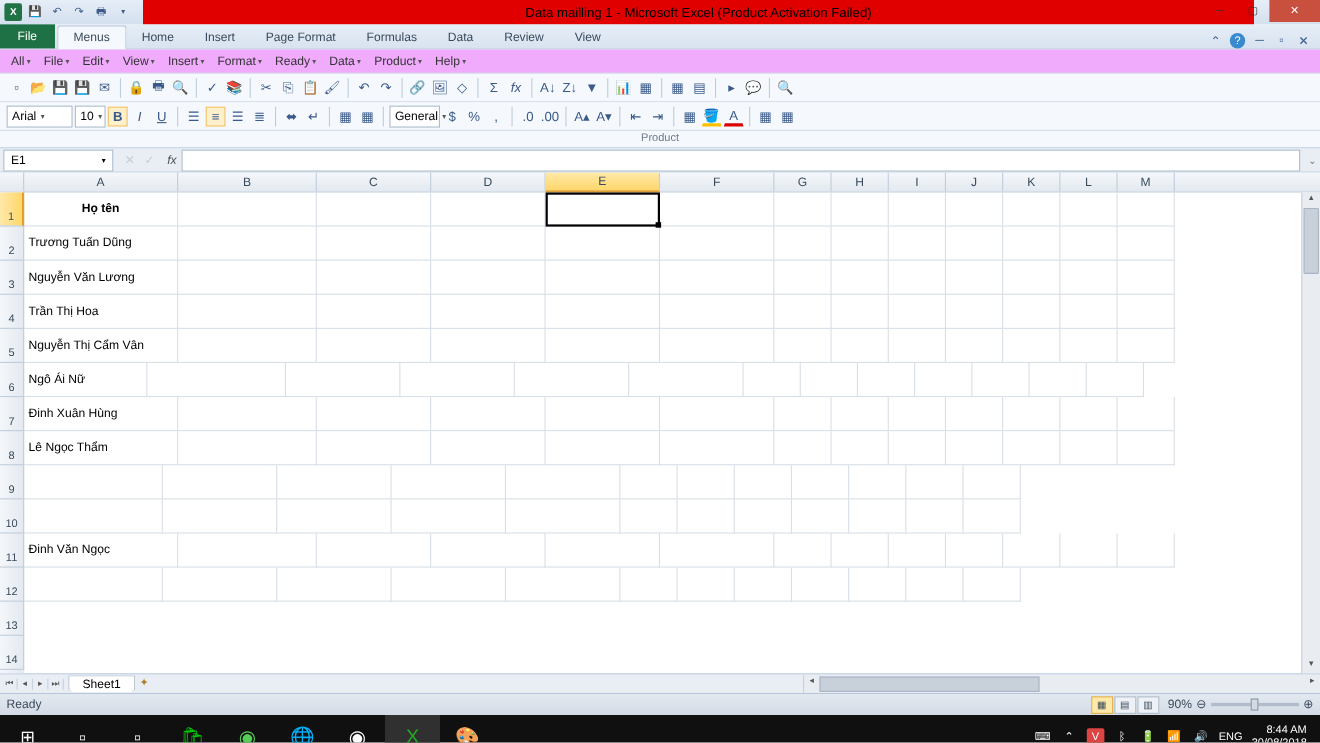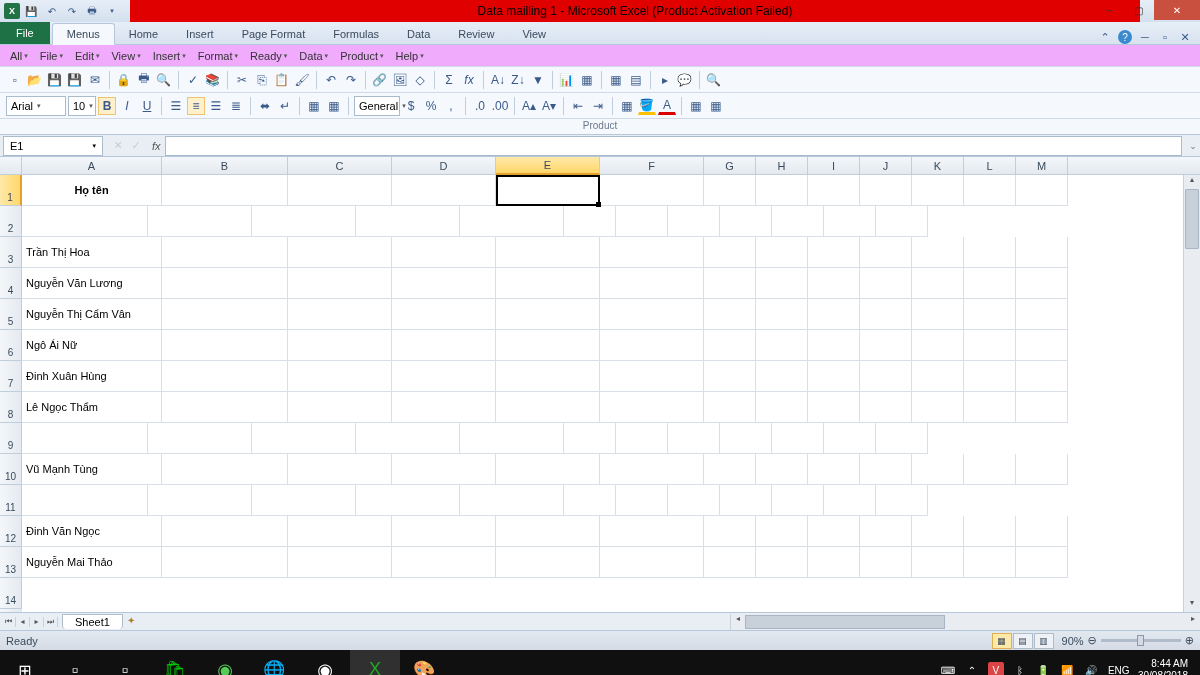--- a/index.html
+++ b/index.html
@@ -342,20 +342,36 @@
           <div class="cell" style="width: 104px;"></div>
           <div class="cell" style="width: 52px;"></div>
           <div class="cell" style="width: 52px;"></div>
           <div class="cell" style="width: 52px;"></div>
           <div class="cell" style="width: 52px;"></div>
           <div class="cell" style="width: 52px;"></div>
           <div class="cell" style="width: 52px;"></div>
           <div class="cell" style="width: 52px;"></div>
         </div>
         <div class="row">
+          <div class="cell" style="width: 140px;">Trương Tuấn Dũng</div>
+          <div class="cell" style="width: 126px;"></div>
+          <div class="cell" style="width: 104px;"></div>
+          <div class="cell" style="width: 104px;"></div>
+          <div class="cell" style="width: 104px;"></div>
+          <div class="cell" style="width: 104px;"></div>
+          <div class="cell" style="width: 52px;"></div>
+          <div class="cell" style="width: 52px;"></div>
+          <div class="cell" style="width: 52px;"></div>
+          <div class="cell" style="width: 52px;"></div>
+          <div class="cell" style="width: 52px;"></div>
+          <div class="cell" style="width: 52px;"></div>
+          <div class="cell" style="width: 52px;"></div>
+        </div>
+        <div class="row">
+          <div class="cell" style="width: 140px;">Nguyễn Văn Lương</div>
           <div class="cell" style="width: 126px;"></div>
           <div class="cell" style="width: 104px;"></div>
           <div class="cell" style="width: 104px;"></div>
           <div class="cell" style="width: 104px;"></div>
           <div class="cell" style="width: 104px;"></div>
           <div class="cell" style="width: 52px;"></div>
           <div class="cell" style="width: 52px;"></div>
           <div class="cell" style="width: 52px;"></div>
           <div class="cell" style="width: 52px;"></div>
           <div class="cell" style="width: 52px;"></div>
@@ -371,51 +387,36 @@
           <div class="cell" style="width: 104px;"></div>
           <div class="cell" style="width: 52px;"></div>
           <div class="cell" style="width: 52px;"></div>
           <div class="cell" style="width: 52px;"></div>
           <div class="cell" style="width: 52px;"></div>
           <div class="cell" style="width: 52px;"></div>
           <div class="cell" style="width: 52px;"></div>
           <div class="cell" style="width: 52px;"></div>
         </div>
         <div class="row">
-          <div class="cell" style="width: 140px;">Nguyễn Văn Lương</div>
-          <div class="cell" style="width: 126px;"></div>
-          <div class="cell" style="width: 104px;"></div>
-          <div class="cell" style="width: 104px;"></div>
-          <div class="cell" style="width: 104px;"></div>
-          <div class="cell" style="width: 104px;"></div>
-          <div class="cell" style="width: 52px;"></div>
-          <div class="cell" style="width: 52px;"></div>
-          <div class="cell" style="width: 52px;"></div>
-          <div class="cell" style="width: 52px;"></div>
-          <div class="cell" style="width: 52px;"></div>
-          <div class="cell" style="width: 52px;"></div>
-          <div class="cell" style="width: 52px;"></div>
-        </div>
-        <div class="row">
           <div class="cell" style="width: 140px;">Nguyễn Thị Cẩm Vân</div>
           <div class="cell" style="width: 126px;"></div>
           <div class="cell" style="width: 104px;"></div>
           <div class="cell" style="width: 104px;"></div>
           <div class="cell" style="width: 104px;"></div>
           <div class="cell" style="width: 104px;"></div>
           <div class="cell" style="width: 52px;"></div>
           <div class="cell" style="width: 52px;"></div>
           <div class="cell" style="width: 52px;"></div>
           <div class="cell" style="width: 52px;"></div>
           <div class="cell" style="width: 52px;"></div>
           <div class="cell" style="width: 52px;"></div>
           <div class="cell" style="width: 52px;"></div>
         </div>
         <div class="row">
-          <div class="cell" style="width: 140px;">Ngô Ái Nữ</div>
+          <div class="cell" style="width: 112px;">Ngô Ái Nữ</div>
           <div class="cell" style="width: 126px;"></div>
           <div class="cell" style="width: 104px;"></div>
           <div class="cell" style="width: 104px;"></div>
           <div class="cell" style="width: 104px;"></div>
           <div class="cell" style="width: 104px;"></div>
           <div class="cell" style="width: 52px;"></div>
           <div class="cell" style="width: 52px;"></div>
           <div class="cell" style="width: 52px;"></div>
           <div class="cell" style="width: 52px;"></div>
           <div class="cell" style="width: 52px;"></div>
@@ -460,35 +461,20 @@
           <div class="cell" style="width: 104px;"></div>
           <div class="cell" style="width: 52px;"></div>
           <div class="cell" style="width: 52px;"></div>
           <div class="cell" style="width: 52px;"></div>
           <div class="cell" style="width: 52px;"></div>
           <div class="cell" style="width: 52px;"></div>
           <div class="cell" style="width: 52px;"></div>
           <div class="cell" style="width: 52px;"></div>
         </div>
         <div class="row">
-          <div class="cell" style="width: 140px;">Vũ Mạnh Tùng</div>
-          <div class="cell" style="width: 126px;"></div>
-          <div class="cell" style="width: 104px;"></div>
-          <div class="cell" style="width: 104px;"></div>
-          <div class="cell" style="width: 104px;"></div>
-          <div class="cell" style="width: 104px;"></div>
-          <div class="cell" style="width: 52px;"></div>
-          <div class="cell" style="width: 52px;"></div>
-          <div class="cell" style="width: 52px;"></div>
-          <div class="cell" style="width: 52px;"></div>
-          <div class="cell" style="width: 52px;"></div>
-          <div class="cell" style="width: 52px;"></div>
-          <div class="cell" style="width: 52px;"></div>
-        </div>
-        <div class="row">
           <div class="cell" style="width: 126px;"></div>
           <div class="cell" style="width: 104px;"></div>
           <div class="cell" style="width: 104px;"></div>
           <div class="cell" style="width: 104px;"></div>
           <div class="cell" style="width: 104px;"></div>
           <div class="cell" style="width: 52px;"></div>
           <div class="cell" style="width: 52px;"></div>
           <div class="cell" style="width: 52px;"></div>
           <div class="cell" style="width: 52px;"></div>
           <div class="cell" style="width: 52px;"></div>
@@ -504,21 +490,20 @@
           <div class="cell" style="width: 104px;"></div>
           <div class="cell" style="width: 52px;"></div>
           <div class="cell" style="width: 52px;"></div>
           <div class="cell" style="width: 52px;"></div>
           <div class="cell" style="width: 52px;"></div>
           <div class="cell" style="width: 52px;"></div>
           <div class="cell" style="width: 52px;"></div>
           <div class="cell" style="width: 52px;"></div>
         </div>
         <div class="row">
-          <div class="cell" style="width: 140px;">Nguyễn Mai Thảo</div>
           <div class="cell" style="width: 126px;"></div>
           <div class="cell" style="width: 104px;"></div>
           <div class="cell" style="width: 104px;"></div>
           <div class="cell" style="width: 104px;"></div>
           <div class="cell" style="width: 104px;"></div>
           <div class="cell" style="width: 52px;"></div>
           <div class="cell" style="width: 52px;"></div>
           <div class="cell" style="width: 52px;"></div>
           <div class="cell" style="width: 52px;"></div>
           <div class="cell" style="width: 52px;"></div>

